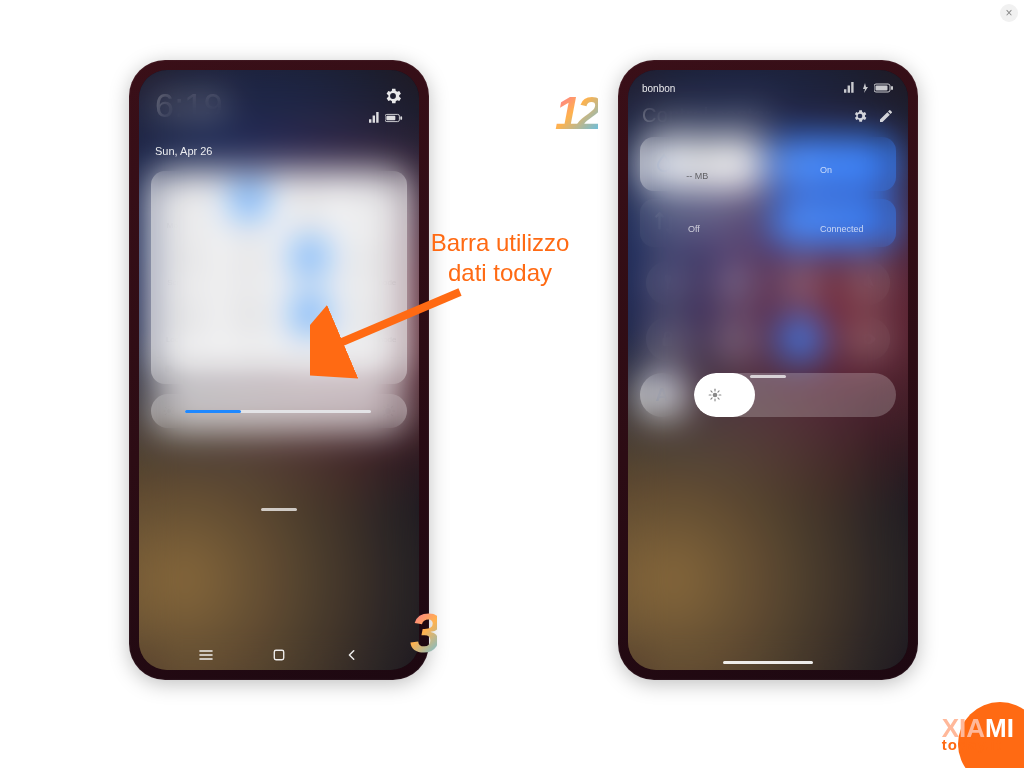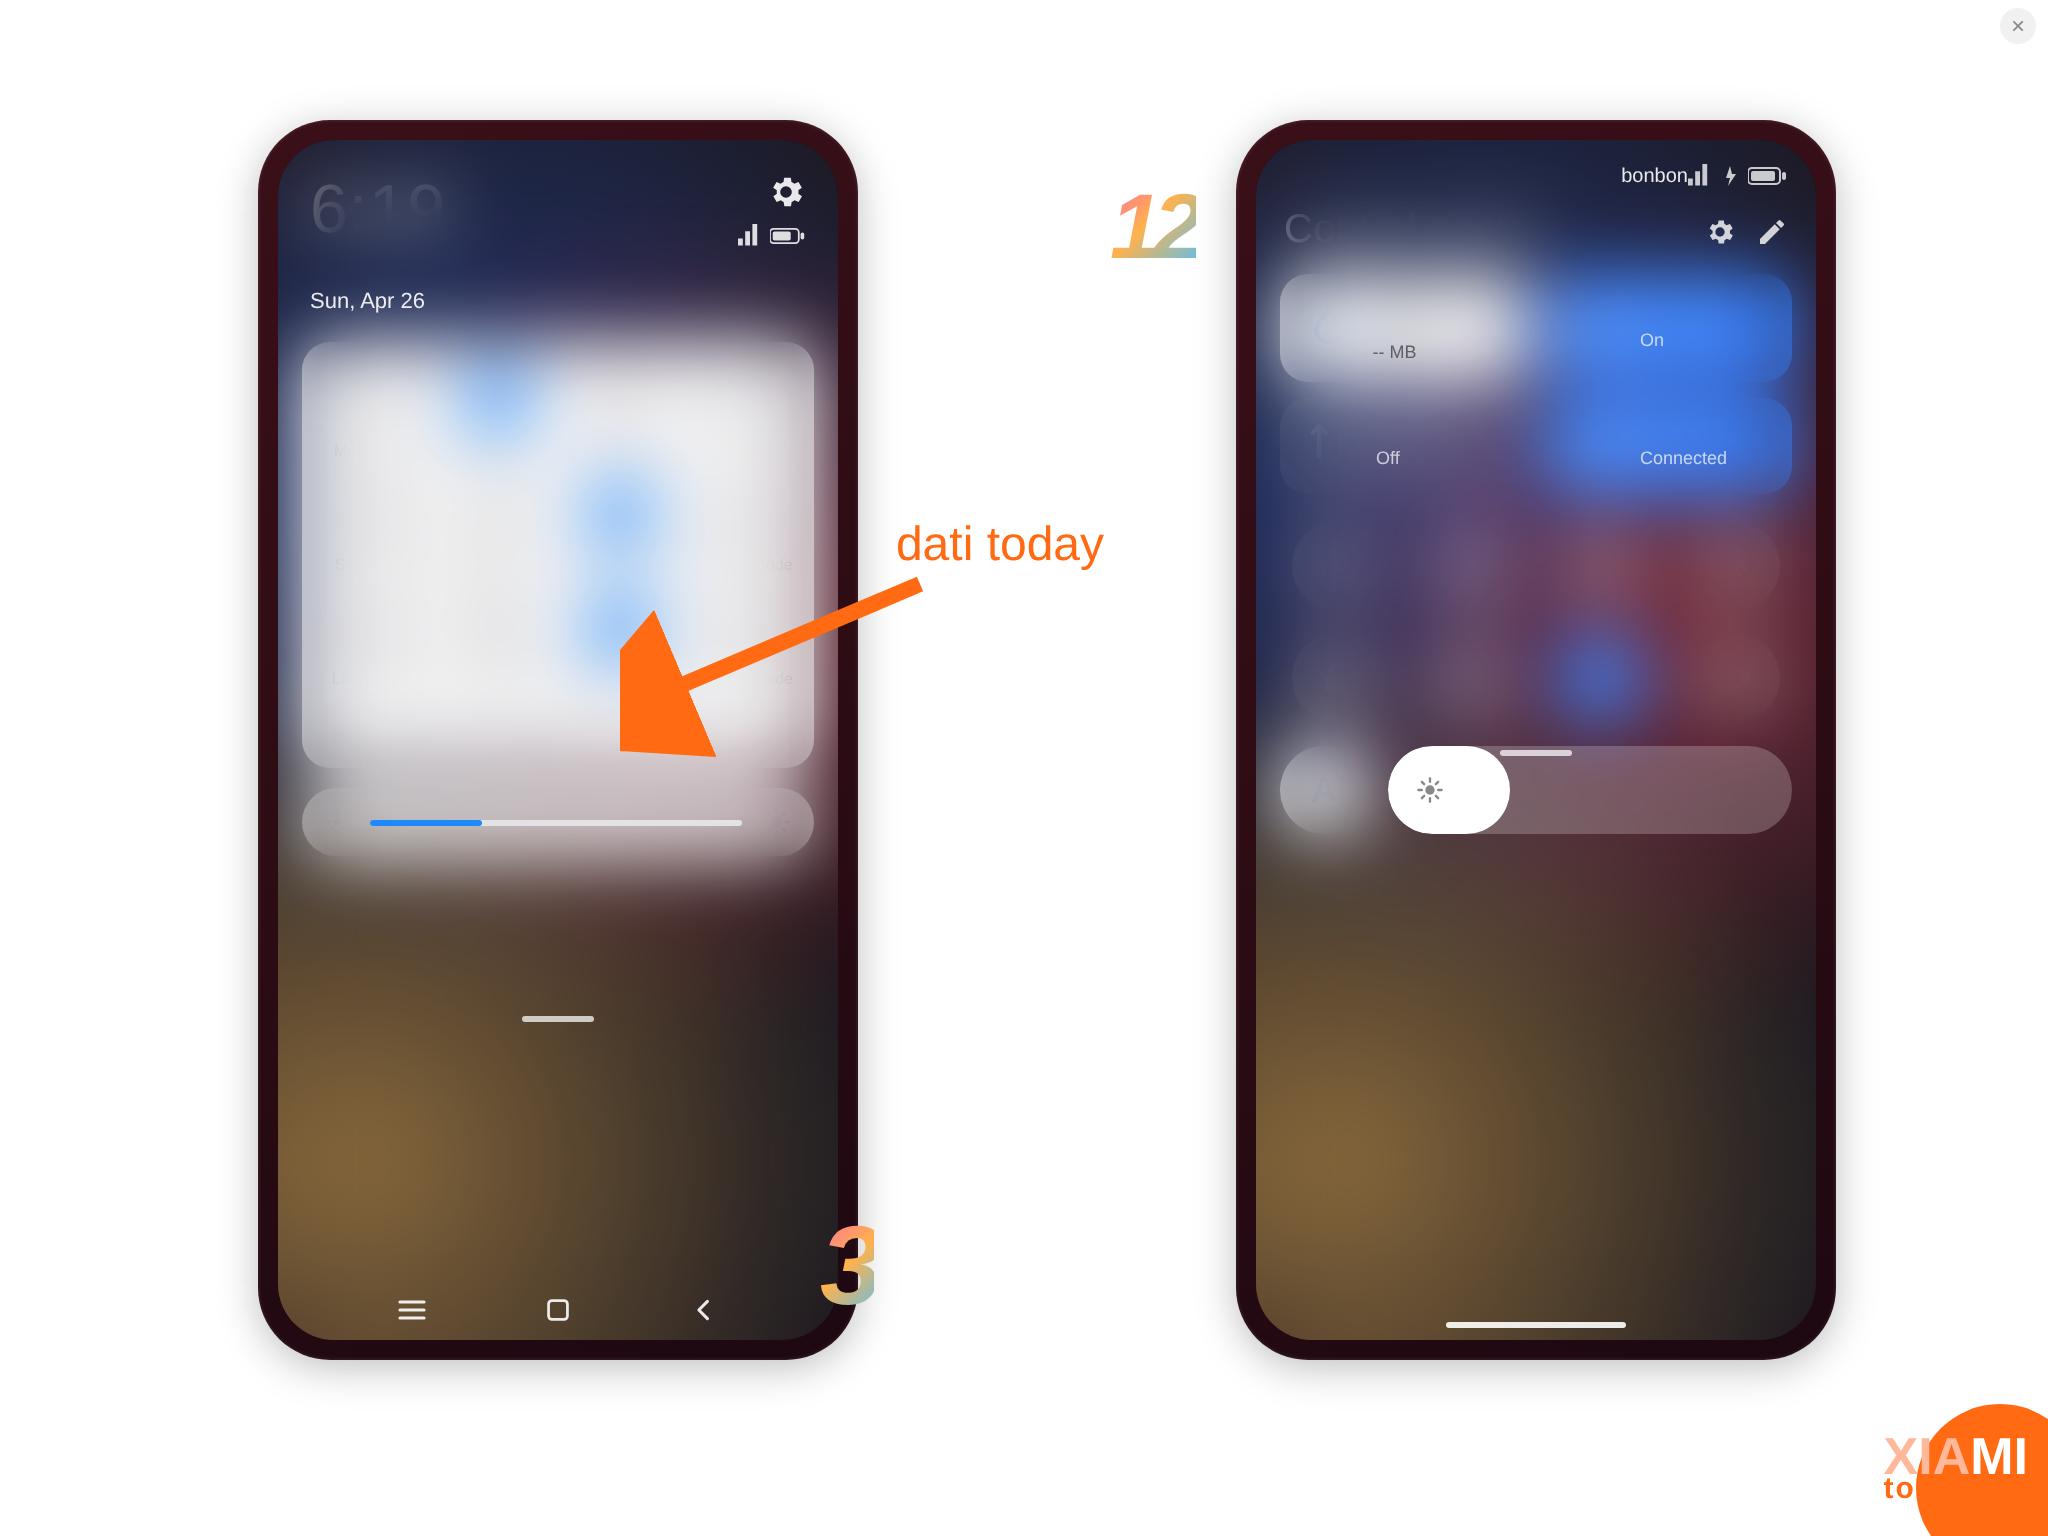--- a/index.html
+++ b/index.html
@@ -57,21 +57,21 @@
     background:rgba(255,255,255,.88);
     display:flex; align-items:center; justify-content:space-between; padding:0 12px;
     color:#9a9aa0;
   }
   .bright11 .track { flex:1; height:3px; background:#e3e3e6; border-radius:2px; margin:0 10px; position:relative; }
   .bright11 .track::after{content:'';position:absolute;left:0;width:30%;height:100%;background:#1e88ff;border-radius:2px;}
   .sysbar { position:absolute; bottom:8px; left:0; right:0; display:flex; justify-content:space-around; padding:0 30px; opacity:.9;}
   .sysbar div{width:14px;height:14px;display:flex;align-items:center;justify-content:center;}
 
   
-  .cc-status { display:flex; justify-content:flex-end; align-items:center; font-size:10px; padding:12px 14px 6px; opacity:.9;}
+  .cc-status { display:flex; justify-content:space-between; align-items:center; font-size:10px; padding:12px 14px 6px; opacity:.9;}
   .cc-head { display:flex; justify-content:space-between; align-items:center; padding:4px 14px 10px;}
   .cc-title { font-size:20px; font-weight:300; letter-spacing:.3px; }
   .cc-actions { display:flex; gap:10px; opacity:.8; }
   .cc-actions svg{width:16px;height:16px;}
   .cc-body { padding: 0 12px; }
   .cards { display:grid; grid-template-columns:1fr 1fr; gap:8px; }
   .card { border-radius:14px; padding:10px 12px; display:flex; align-items:center; gap:10px; min-height:48px;}
   .card.light { background:#f5f5f6; color:#333;}
   .card.blue  { background:#2f7dff; color:#fff;}
   .card.dark  { background:rgba(255,255,255,.16); color:#fff;}
@@ -456,21 +456,21 @@
         </div>
       </div>
       <div class="dragh" style="bottom:60px;position:relative;margin:18px auto 0;left:0;transform:none;"></div>
     </div>
 
     <div class="gesture"></div>
   </div>
 </div>
 
 <div class="anno">
-  <br><span>dati today</span>
+  <span>Barra utilizzo</span><br><span>dati today</span>
 </div>
 <svg class="arrow-svg" width="170" height="110">
   <defs>
       <marker id="ah" markerWidth="12" markerHeight="12" refX="2" refY="5" orient="auto">
         <path d="M0 0 L10 5 L0 10 z" fill="#ff6a13"></path>
       </marker>
     </defs>
   <line x1="150" y1="12" x2="18" y2="68" stroke="#ff6a13" stroke-width="8" marker-end="url(#ah)"></line>
 </svg>
 

